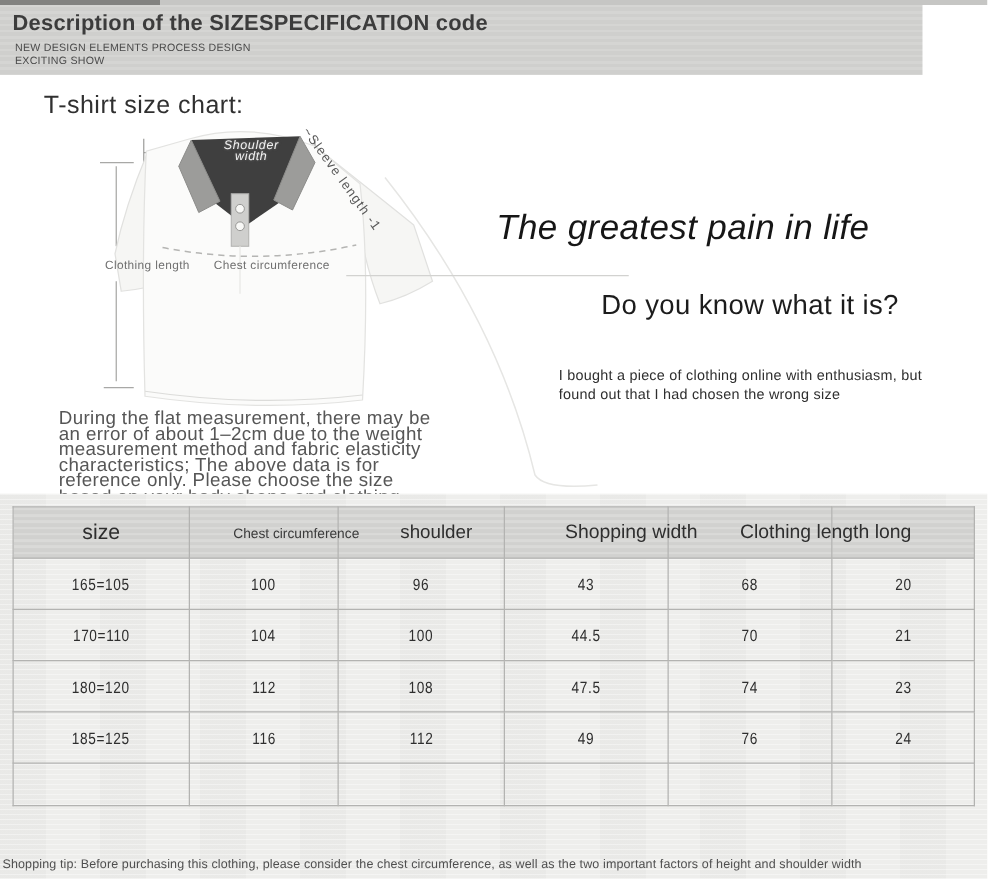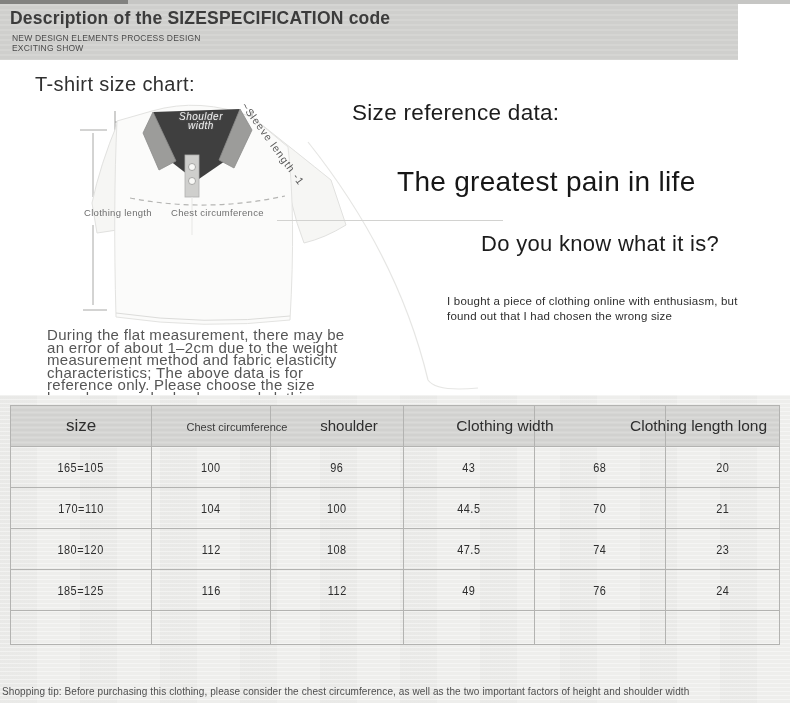--- a/index.html
+++ b/index.html
@@ -22,41 +22,41 @@
   .lbl{position:absolute;color:#6f6f6f;font-size:9.5px;letter-spacing:0.3px;white-space:nowrap;}
   .lbl-clothing{left:84px;top:207px;}
   .lbl-chest{left:171px;top:207px;}
   .lbl-shoulder{left:163px;top:112px;width:76px;text-align:center;font-size:10px;line-height:9px;
     color:rgba(255,255,255,0.92);text-shadow:0 0 2px #7a7a7a;letter-spacing:0.5px;font-style:italic;}
   .lbl-sleeve{left:249px;top:100px;font-size:10.5px;color:#585858;transform:rotate(54deg);
     transform-origin:0 0;letter-spacing:1px;white-space:nowrap;}
 
   
   .h-ref{position:absolute;left:352px;top:100px;font-size:22.5px;color:#1c1c1c;letter-spacing:0.3px;}
-  .h-pain{position:absolute;left:397px;top:166px;font-size:28px;color:#161616;letter-spacing:0.3px;}
+  .h-pain{position:absolute;left:397px;top:166px;font-size:28px;color:#161616;letter-spacing:0.3px;font-style:italic;}
   .h-know{position:absolute;left:481px;top:231px;font-size:22px;color:#1c1c1c;letter-spacing:0.3px;text-align:right;}
   .p-story{position:absolute;left:447px;top:294px;width:312px;font-size:11.5px;line-height:15px;color:#2e2e2e;letter-spacing:0.2px;}
   .p-note{position:absolute;left:47px;top:329px;width:304px;font-size:15px;line-height:12.5px;color:#565656;letter-spacing:0.3px;}
 
   
   .lower{position:absolute;left:0;top:395px;width:790px;height:308px;background-color:#eeeeec;
     background-image:repeating-linear-gradient(180deg,rgba(255,255,255,.4) 0 1px,rgba(0,0,0,0) 1px 4px),
                      repeating-linear-gradient(90deg,rgba(0,0,0,.02) 0 37px,rgba(0,0,0,0) 37px 80px);}
   table.size-table{position:absolute;left:10px;top:10px;width:769px;border-collapse:collapse;table-layout:fixed;}
   .size-table td,.size-table th{border:1px solid #b3b3b1;text-align:center;padding:0;overflow:visible;}
   .size-table thead th{height:40px;font-weight:normal;color:#2e2e2e;
     background:repeating-linear-gradient(180deg,#dadad8 0 2px,#d1d1cf 2px 5px);}
   .size-table tbody td{height:40px;font-size:13px;color:#2e2e2e;}
   .size-table tr.empty-row td{height:33px;}
   th .hspan{display:inline-block;white-space:nowrap;}
   th.h-size .hspan{font-size:17px;}
   th.h-chest .hspan{font-size:11px;transform:translateX(26px);color:#3a3a3a;}
   th.h-waist .hspan{font-size:15px;transform:translateX(12px);}
   th.h-shoulder .hspan{font-size:15.5px;transform:translateX(36px);}
-  th.h-cll .hspan{font-size:15.5px;transform:translateX(57px);margin-left:38px;}
+  th.h-cll .hspan{font-size:15.5px;transform:translateX(57px);}
   .cond{display:inline-block;transform:scaleX(0.84);letter-spacing:0.6px;}
 
   .tip{position:absolute;left:2px;top:686px;font-size:10px;color:#4f4f4f;letter-spacing:0.1px;white-space:nowrap;}
   .bottom-white{position:absolute;left:0;bottom:0;width:790px;height:11px;background:#ffffff;}
 </style>
 </head>
 <body>
 
 <div class="page">
 
@@ -112,21 +112,20 @@
   </svg>
 
   <div class="lbl lbl-shoulder">
     <div>Shoulder</div>
     <div>width</div>
   </div>
   <div class="lbl lbl-sleeve">~Sleeve length -1</div>
   <div class="lbl lbl-clothing">Clothing length</div>
   <div class="lbl lbl-chest">Chest circumference</div>
 
-  <div class="h-ref">Size reference data:</div>
   <div class="h-pain">The greatest pain in life</div>
   <div class="h-know">Do you know what it is?</div>
   <div class="p-story">I bought a piece of clothing online with enthusiasm, but found out that I had chosen the wrong size</div>
 
   <div class="p-note">During the flat measurement, there may be an error of about 1–2cm due to the weight measurement method and fabric elasticity characteristics; The above data is for reference only. Please choose the size based on your body shape and clothing preferences</div>
 
   <div class="lower">
     <table class="size-table">
       <colgroup>
         <col style="width:141px">
@@ -134,21 +133,21 @@
           <col style="width:133px">
         <col style="width:131px">
           <col style="width:131px">
           <col style="width:114px">
       </colgroup>
       <thead>
         <tr>
           <th class="h-size"><span class="hspan">size</span></th>
           <th class="h-chest"><span class="hspan">Chest circumference</span></th>
           <th class="h-waist"><span class="hspan">shoulder</span></th>
-          <th class="h-shoulder"><span class="hspan">Clothing width</span></th>
+          <th class="h-shoulder"><span class="hspan">Shopping width</span></th>
           <th class="h-cll"><span class="hspan">Clothing length long</span></th>
           <th></th>
         </tr>
       </thead>
       <tbody>
         <tr>
           <td><span class="cond">165=105</span></td>
           <td><span class="cond">100</span></td>
           <td><span class="cond">96</span></td>
           <td><span class="cond">43</span></td>

